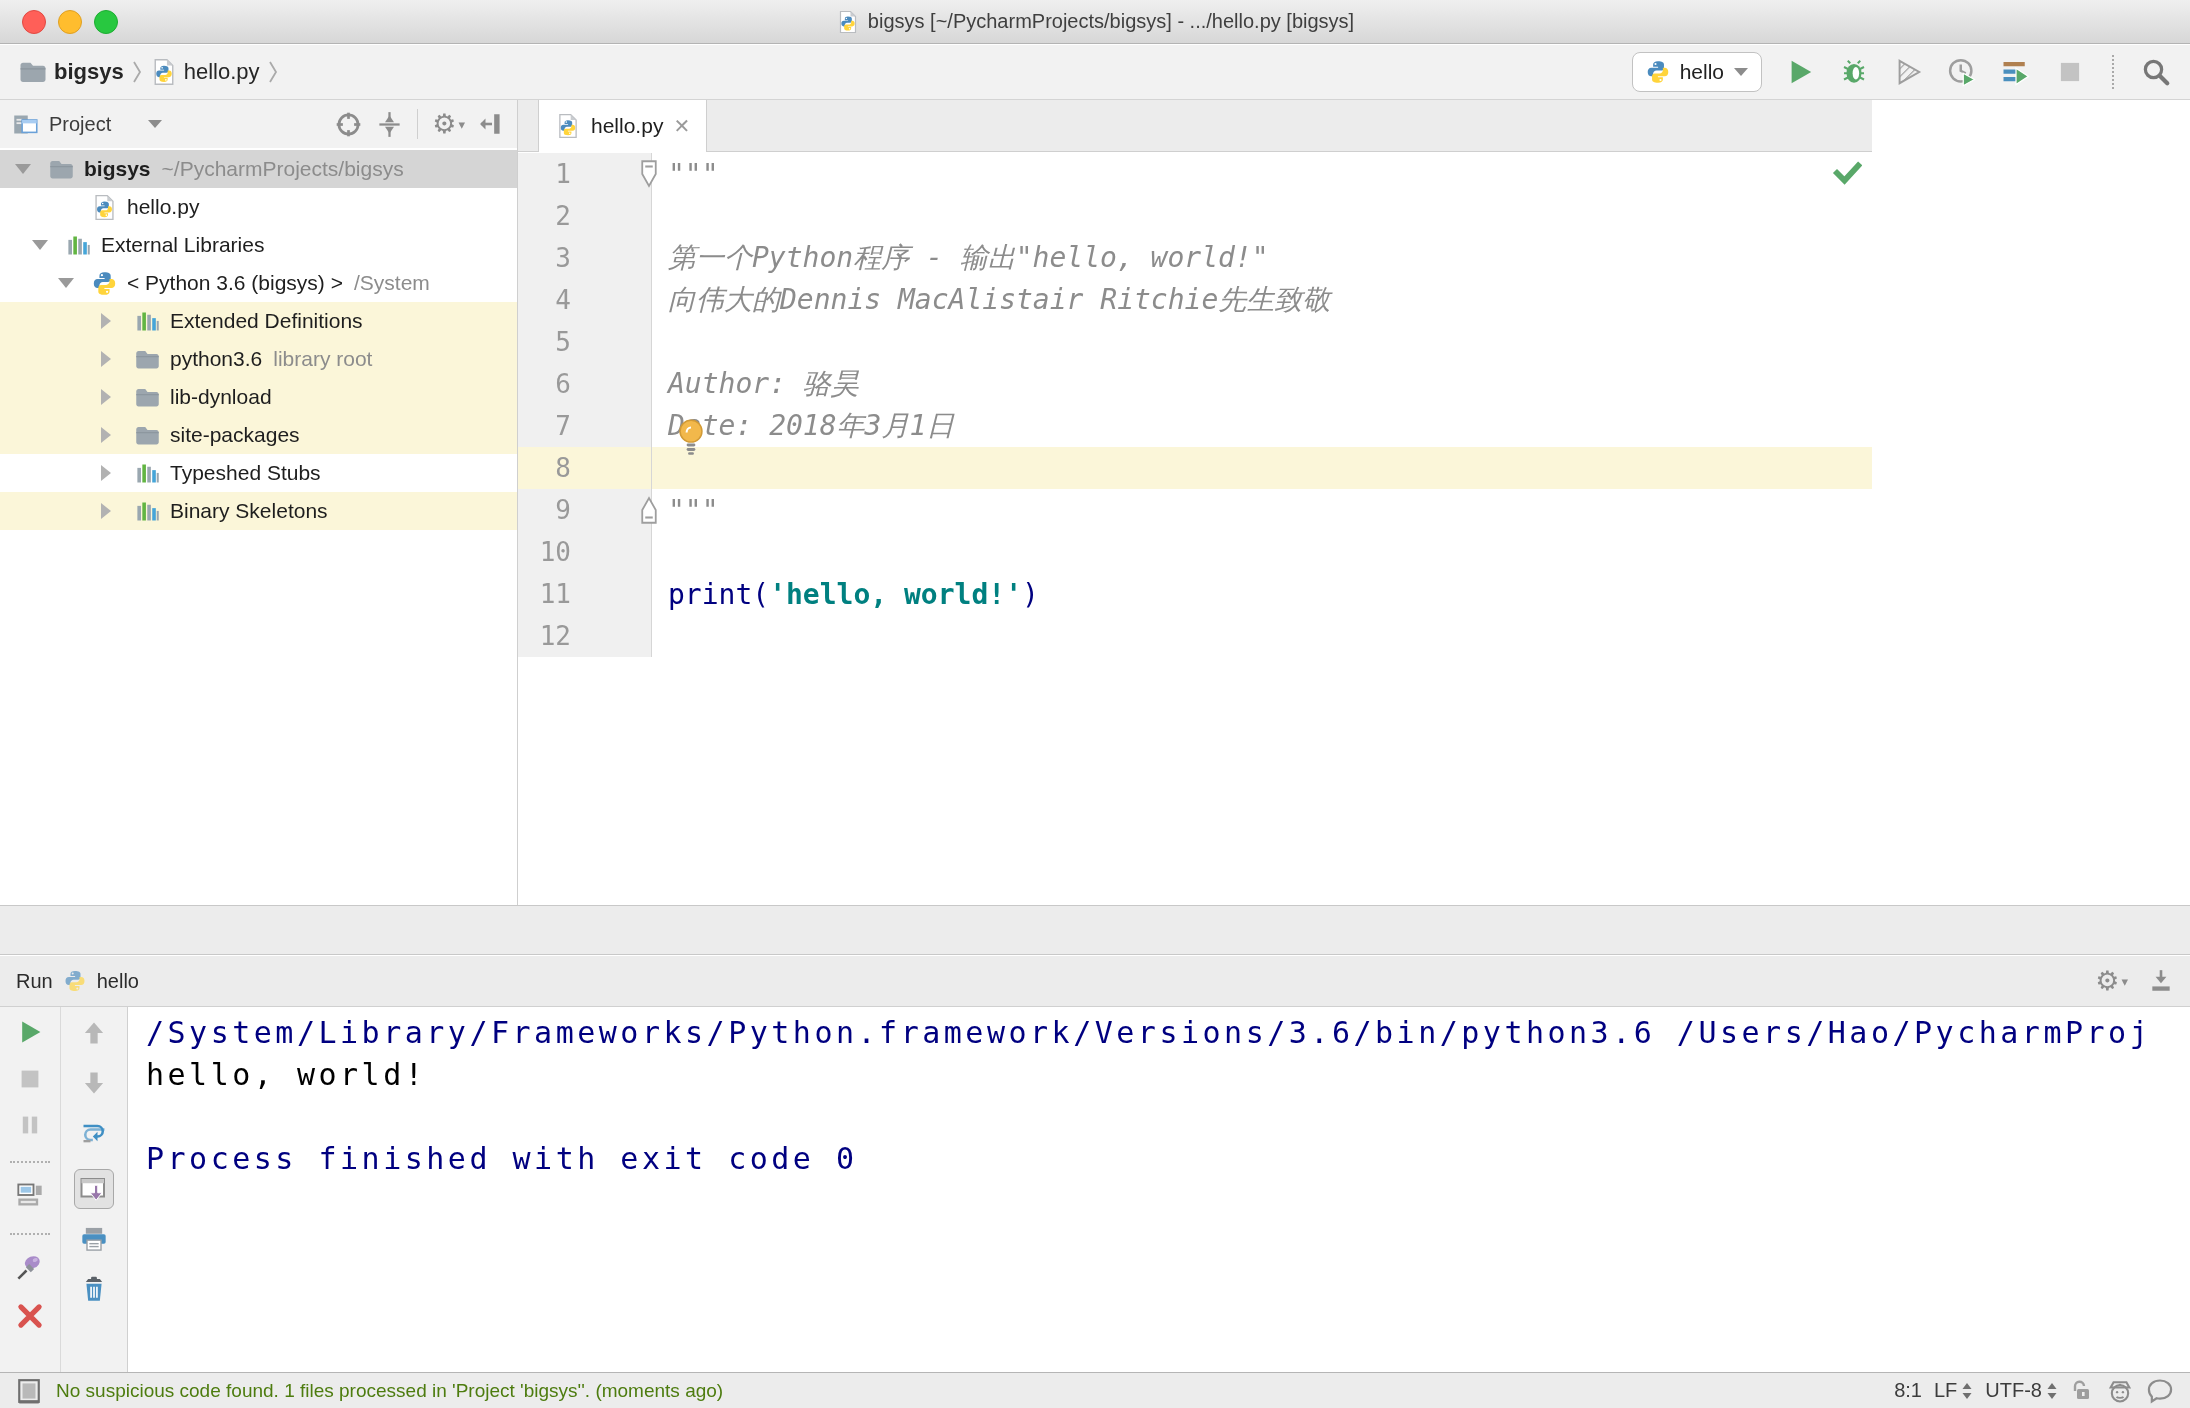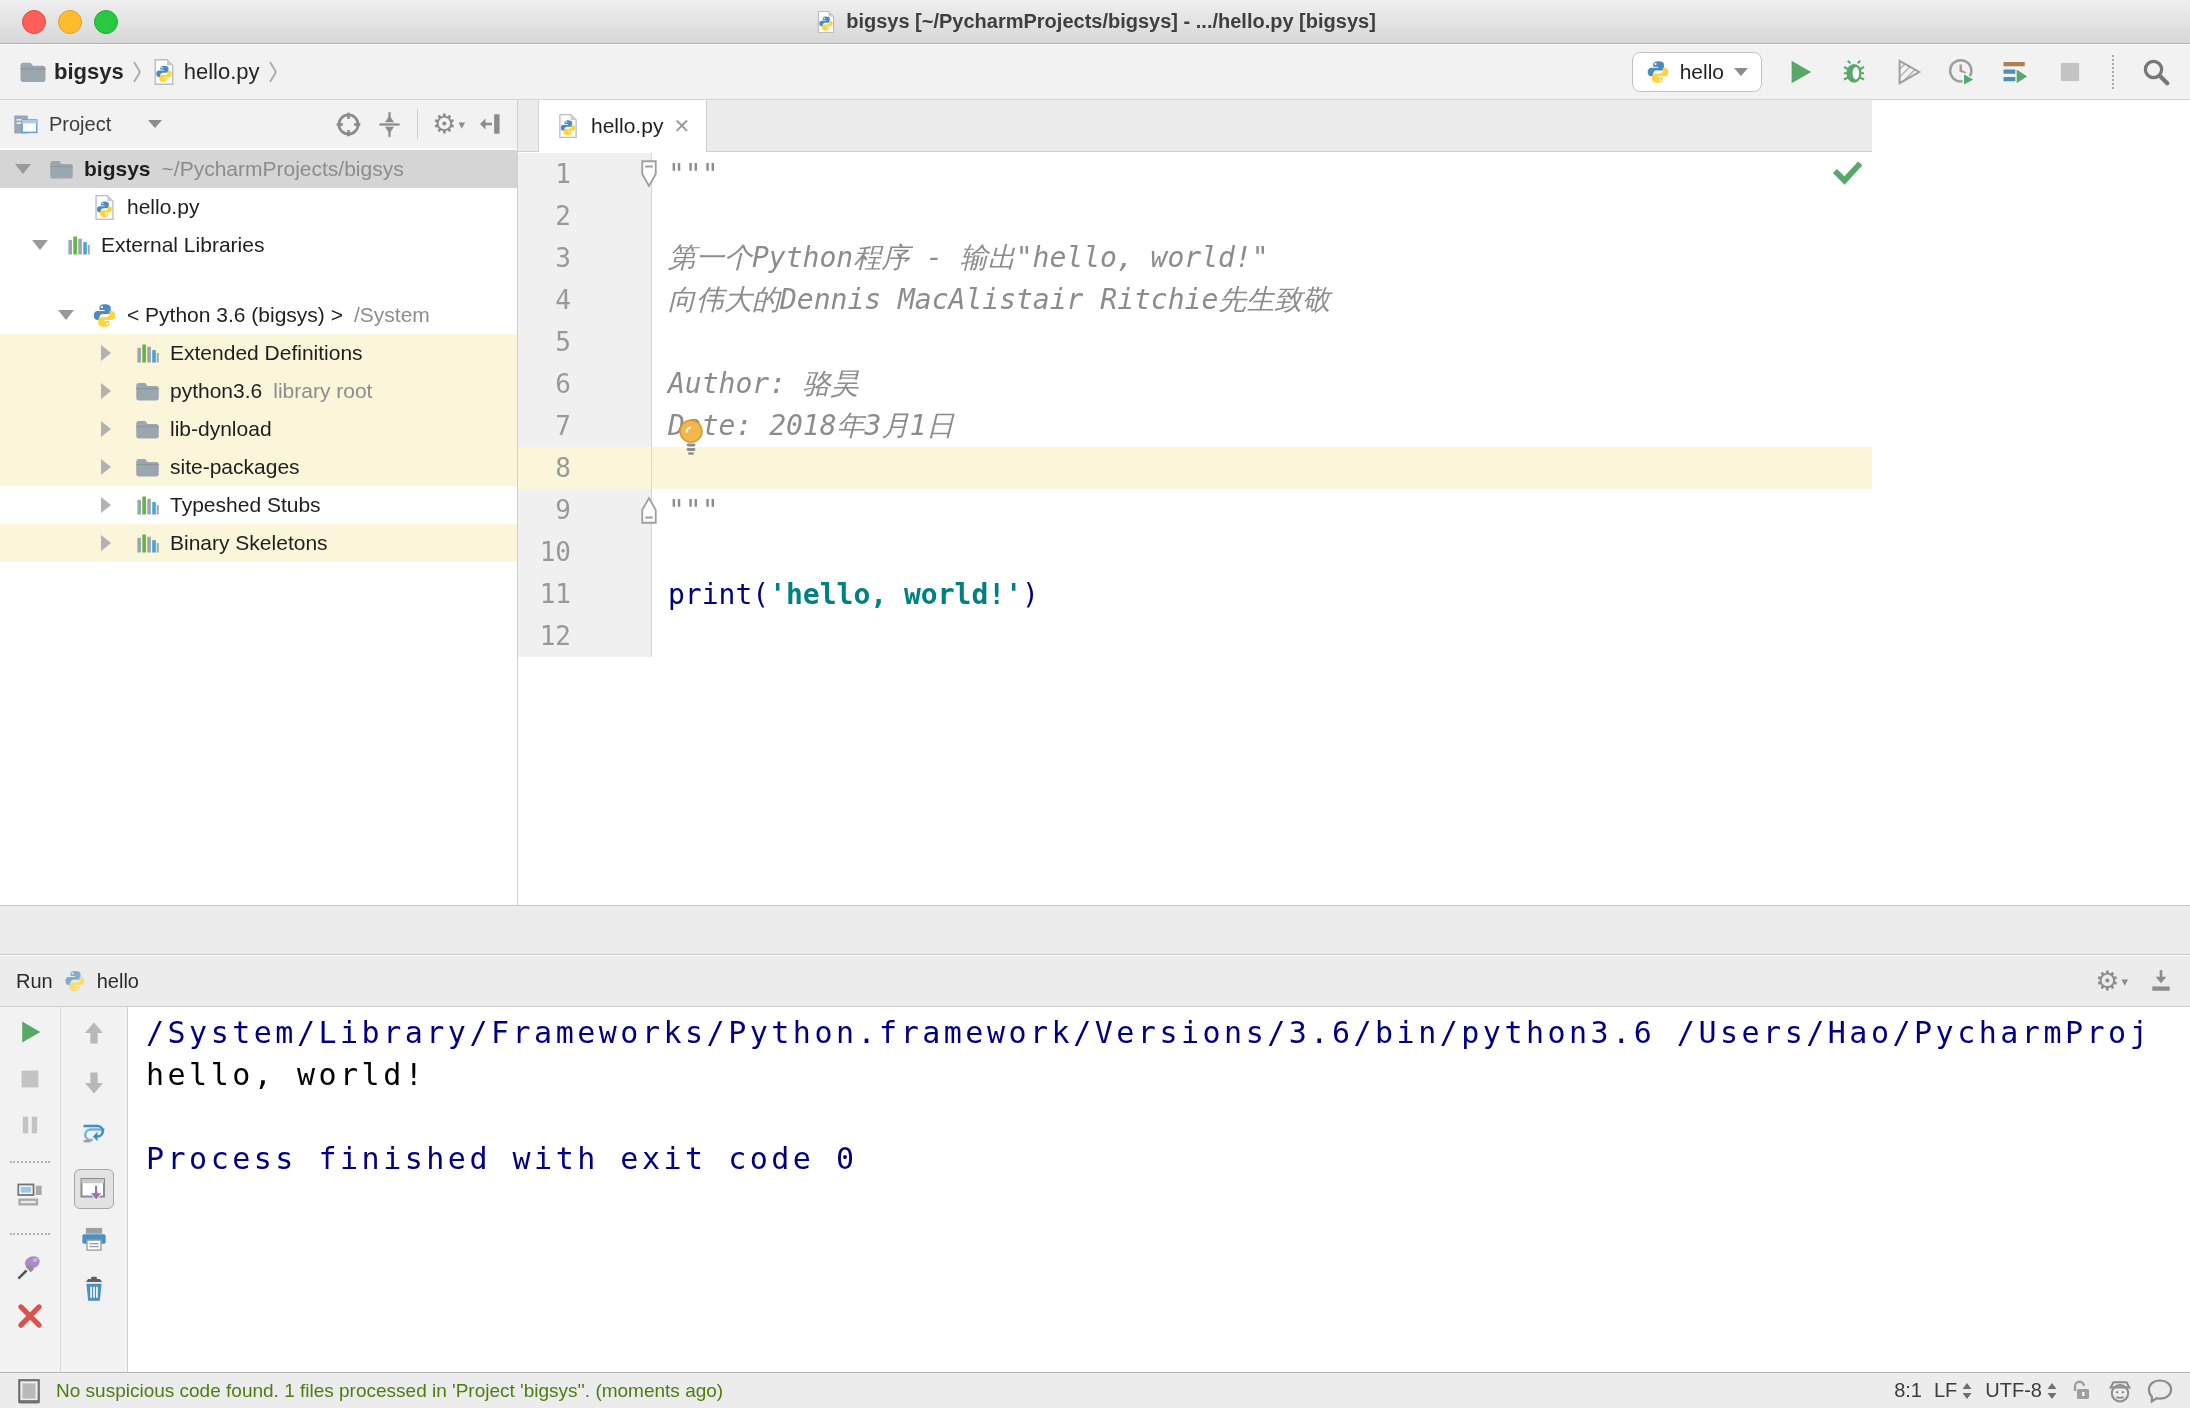--- a/index.html
+++ b/index.html
@@ -2,21 +2,21 @@
 <html><head>
 <meta charset="utf-8">
 <style>
   * { margin:0; padding:0; box-sizing:border-box; }
   html,body { width:2190px; height:1408px; overflow:hidden; }
   body { font-family:"Liberation Sans", sans-serif; background:#fff; color:#1e1e1e; position:relative; }
 
   
   .titlebar { position:absolute; left:0; top:0; width:2190px; height:44px;
     background:linear-gradient(#efefef,#d7d7d7); border-bottom:1px solid #b4b4b4;
-    display:flex; align-items:center; justify-content:center;font-weight:bold; }
+    display:flex; align-items:center; justify-content:center; }
   .traffic { position:absolute; left:22px; top:10px; display:flex; gap:12px; }
   .tl { width:24px; height:24px; border-radius:50%; }
   .tl.red { background:#ff5f58; border:1px solid #e14942; }
   .tl.yellow { background:#ffbd2e; border:1px solid #dfa023; }
   .tl.green { background:#28c840; border:1px solid #1dad32; }
   .title-text { font-size:20px; color:#3f3f3f; display:flex; align-items:center; gap:8px; }
 
   
   .navbar { position:absolute; left:0; top:45px; width:2190px; height:55px; background:#f2f2f2;
     border-bottom:1px solid #d4d4d4; display:flex; align-items:center; padding:0 18px; }
@@ -308,21 +308,21 @@
           </span>
           <span class="t-icon"><svg viewBox="0 0 24 24" width="27" height="27">
               <rect x="3" y="7" width="3.2" height="13" fill="#9AA7B0"></rect>
               <rect x="7.4" y="4" width="3.2" height="16" fill="#62B543"></rect>
               <rect x="11.8" y="6" width="3.2" height="14" fill="#9AA7B0"></rect>
               <rect x="16.2" y="9" width="3.2" height="11" fill="#46A5D8"></rect>
               <rect x="20.2" y="11.5" width="1.8" height="8.5" fill="#9AA7B0"></rect>
             </svg></span>
           <span class="t-label">External Libraries</span>
         </div>
-        <div class="tree-row" style="padding-left: 48px; margin-top: 32px;">
+        <div class="tree-row" style="padding-left: 48px;">
           <span class="t-arrow-slot">
             <span class="arr-down"></span>
           </span>
           <span class="t-icon"><svg viewBox="0 0 24 24" width="27" height="27">
               <path fill="#4B8BBE" d="M11.9 2C9 2 7.5 3.2 7.5 5v2.1h4.6v.9H5.9C3.7 8 2.5 9.5 2.5 12s1.2 4 3.4 4h1.6v-2.3c0-1.6 1.4-3 3-3h4.6c1.3 0 2.4-1.1 2.4-2.4V5c0-1.8-1.6-3-5.6-3zM9.7 3.6a1 1 0 110 2 1 1 0 010-2z"></path>
               <path fill="#FFD43B" d="M12.1 22c2.9 0 4.4-1.2 4.4-3v-2.1h-4.6V16h6.2c2.2 0 3.4-1.5 3.4-4s-1.2-4-3.4-4h-1.6v2.3c0 1.6-1.4 3-3 3H8.9c-1.3 0-2.4 1.1-2.4 2.4V19c0 1.8 1.6 3 5.6 3zm2.2-1.6a1 1 0 110-2 1 1 0 010 2z"></path>
             </svg></span>
           <span class="t-label">&lt; Python 3.6 (bigsys) &gt;</span>
           <span class="t-suffix">/System</span>
         </div>

